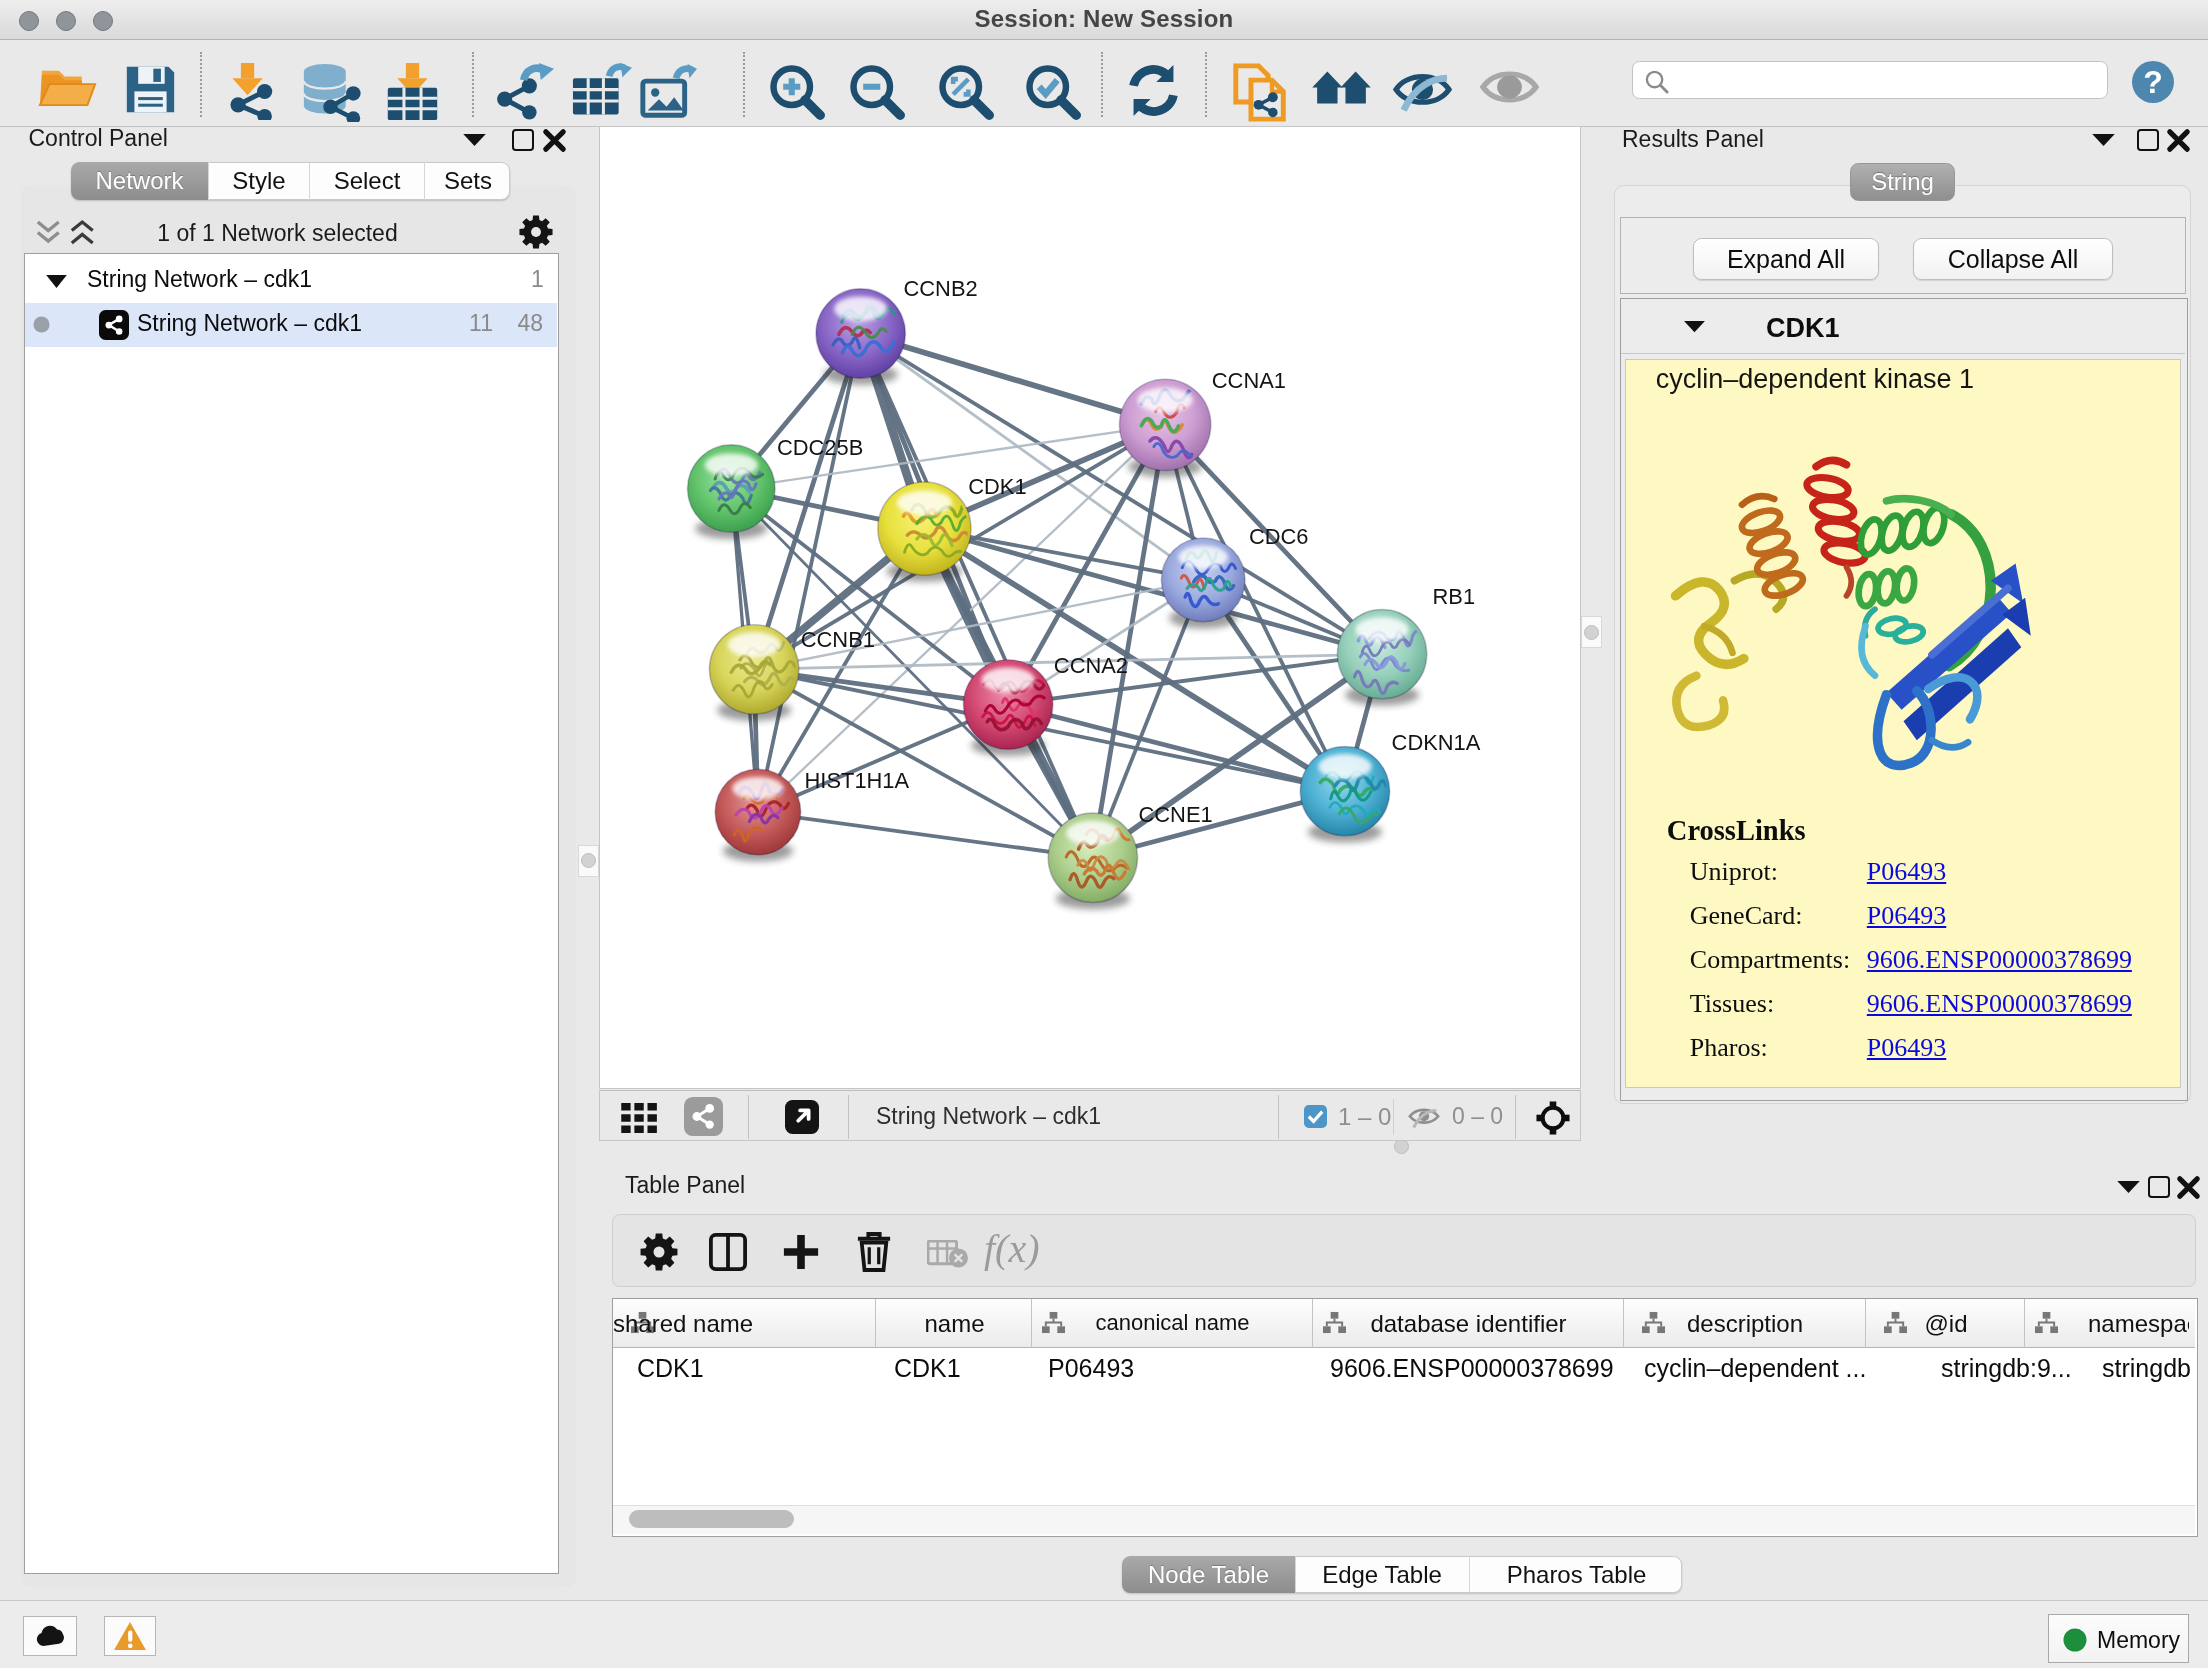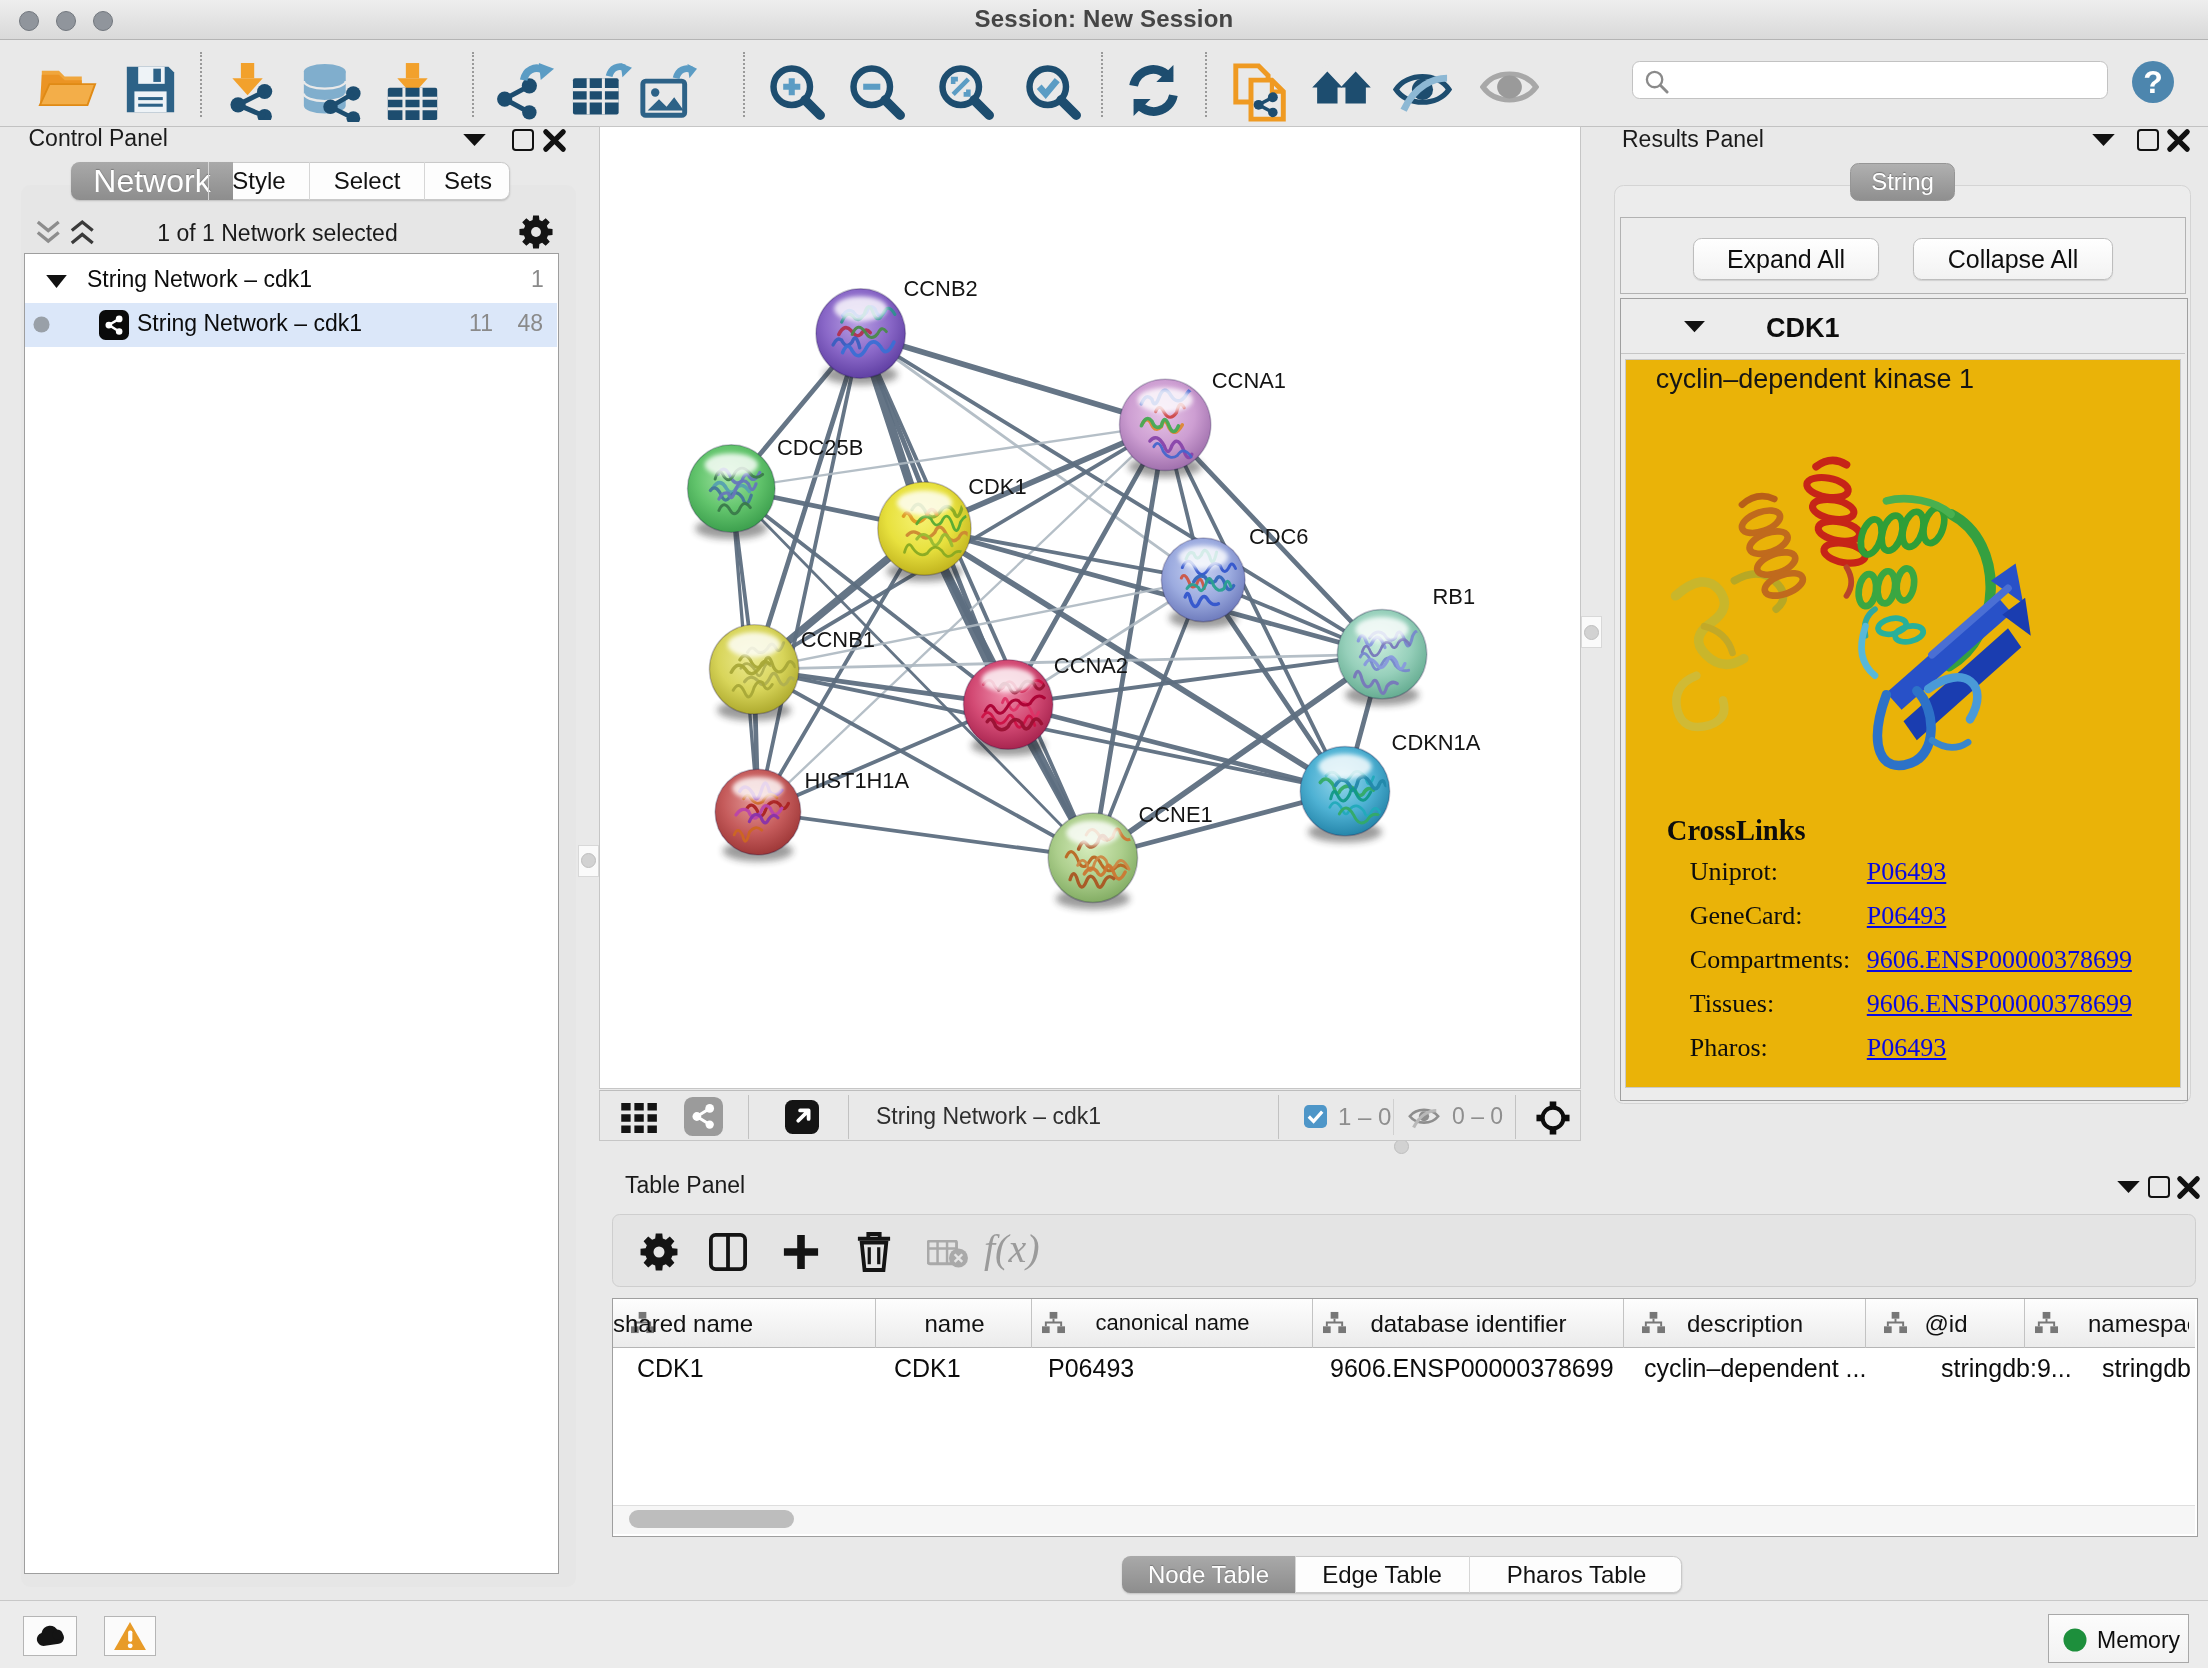--- a/index.html
+++ b/index.html
@@ -208,21 +208,21 @@
       <path d="M1,2 h24 l-12,13 z" fill="#111"></path>
     </svg>
   <div class="abs" style="left:512px;top:129px;width:22px;height:22px;border:2.9px solid #111;border-radius:3.8px"></div>
   <svg class="abs" style="left:542px;top:128px" width="25" height="25" viewBox="0 0 26 26">
       <path d="M4,4 L22,22 M22,4 L4,22" stroke="#111" stroke-width="5.5" stroke-linecap="round"></path>
     </svg>
 
   <div class="abs" style="left:21px;top:185px;width:555px;height:1402px;background:#e6e6e6;border-radius:9.5px"></div>
 
   <div class="abs" style="left:71px;top:162px;width:439px;height:38px;background:#fdfdfd;border:1px solid #c9c9c9;border-radius:8.6px;box-shadow:0 1px 1.9px rgba(0,0,0,0.18)"></div>
-  <div class="abs" style="left:71px;top:162px;width:162px;height:38px;background:linear-gradient(#a9a9a9,#8d8d8d);border-radius:8.6px 0 0 8.6px;color:#fff;font-size:32px;text-align:center;line-height:38px;text-shadow:0 -1px 1px rgba(0,0,0,0.25)">Network</div>
+  <div class="abs" style="left:71px;top:162px;width:137px;height:38px;background:linear-gradient(#a9a9a9,#8d8d8d);border-radius:8.6px 0 0 8.6px;color:#fff;font-size:24px;text-align:center;line-height:38px;text-shadow:0 -1px 1px rgba(0,0,0,0.25)">Network</div>
   <div class="abs" style="left:208px;top:162px;width:101px;height:38px;border-left:1px solid #d6d6d6;color:#111;font-size:24px;text-align:center;line-height:38px">Style</div>
   <div class="abs" style="left:309px;top:162px;width:115px;height:38px;border-left:1px solid #d6d6d6;color:#111;font-size:24px;text-align:center;line-height:38px">Select</div>
   <div class="abs" style="left:424px;top:162px;width:87px;height:38px;border-left:1px solid #d6d6d6;color:#111;font-size:24px;text-align:center;line-height:38px">Sets</div>
 
   <svg class="abs" style="left:34px;top:219px" width="28.5" height="27" viewBox="0 0 30 28">
       <path d="M4,3 l11,9 11,-9 M4,14 l11,9 11,-9" stroke="#8d8d8d" stroke-width="3.4" fill="none"></path>
     </svg>
   <svg class="abs" style="left:68px;top:219px" width="28.5" height="27" viewBox="0 0 30 28">
       <path d="M4,12 l11,-9 11,9 M4,25 l11,-9 11,9" stroke="#3a3a3a" stroke-width="3.4" fill="none"></path>
     </svg>
@@ -644,21 +644,21 @@
   <div class="abs" style="left:1693px;top:238px;width:186px;height:42px;background:linear-gradient(#ffffff,#f2f2f2);border:1px solid #bdbdbd;border-radius:8.6px;font-size:25px;color:#0d0d0d;text-align:center;line-height:40px;box-shadow:0 1px 1px rgba(0,0,0,0.12)">Expand All</div>
   <div class="abs" style="left:1913px;top:238px;width:200px;height:42px;background:linear-gradient(#ffffff,#f2f2f2);border:1px solid #bdbdbd;border-radius:8.6px;font-size:25px;color:#0d0d0d;text-align:center;line-height:40px;box-shadow:0 1px 1px rgba(0,0,0,0.12)">Collapse All</div>
 
   <div class="abs" style="left:1620px;top:298px;width:568px;height:803px;border:1.9px solid #9f9f9f;background:#ececec">
     <div class="abs" style="left:0;top:0;width:564px;height:55px;border-bottom:1.9px solid #c6c6c6">
       <svg class="abs" style="left:62px;top:21px" width="23" height="13.3" viewBox="0 0 24 14">
           <path d="M1,1 h22 l-11,12 z" fill="#111"></path>
         </svg>
       <div class="abs" style="left:145px;top:14.3px;font-size:27px;font-weight:bold;color:#0d0d0d">CDK1</div>
     </div>
-    <div class="abs" style="left:3.8px;top:60px;width:556px;height:729px;border:1px solid #c9c9c9;background:#eab308;overflow:hidden">
+    <div class="abs" style="left:3.8px;top:60px;width:556px;height:729px;border:1px solid #c9c9c9;background:#fef9c3;overflow:hidden">
       <div class="abs" style="left:30px;top:3.8px;font-size:27px;color:#151515">cyclin–dependent kinase 1</div>
       <svg class="abs" style="left:21px;top:95px" width="399" height="333" viewBox="0 0 420 350">
 
         <path d="M30,148 q30,-26 46,-6 q14,18 -8,34 q-24,16 -6,34 q18,18 40,4" fill="none" stroke="#c9b62b" stroke-width="10" stroke-linecap="round"></path>
         <path d="M52,232 q-26,10 -20,36 q6,24 34,16 q20,-7 14,-26" fill="none" stroke="#d0ba35" stroke-width="9" stroke-linecap="round"></path>
         <path d="M92,132 q28,-16 46,4 q12,14 -2,26" fill="none" stroke="#b7a825" stroke-width="8" stroke-linecap="round"></path>
         <path d="M60,180 q24,6 30,28" fill="none" stroke="#c2a928" stroke-width="7" stroke-linecap="round"></path>
 
         <g stroke="#c06a1d" stroke-width="7" fill="none">
           <ellipse cx="120" cy="70" rx="21" ry="10" transform="rotate(-20 120 70)"></ellipse>

